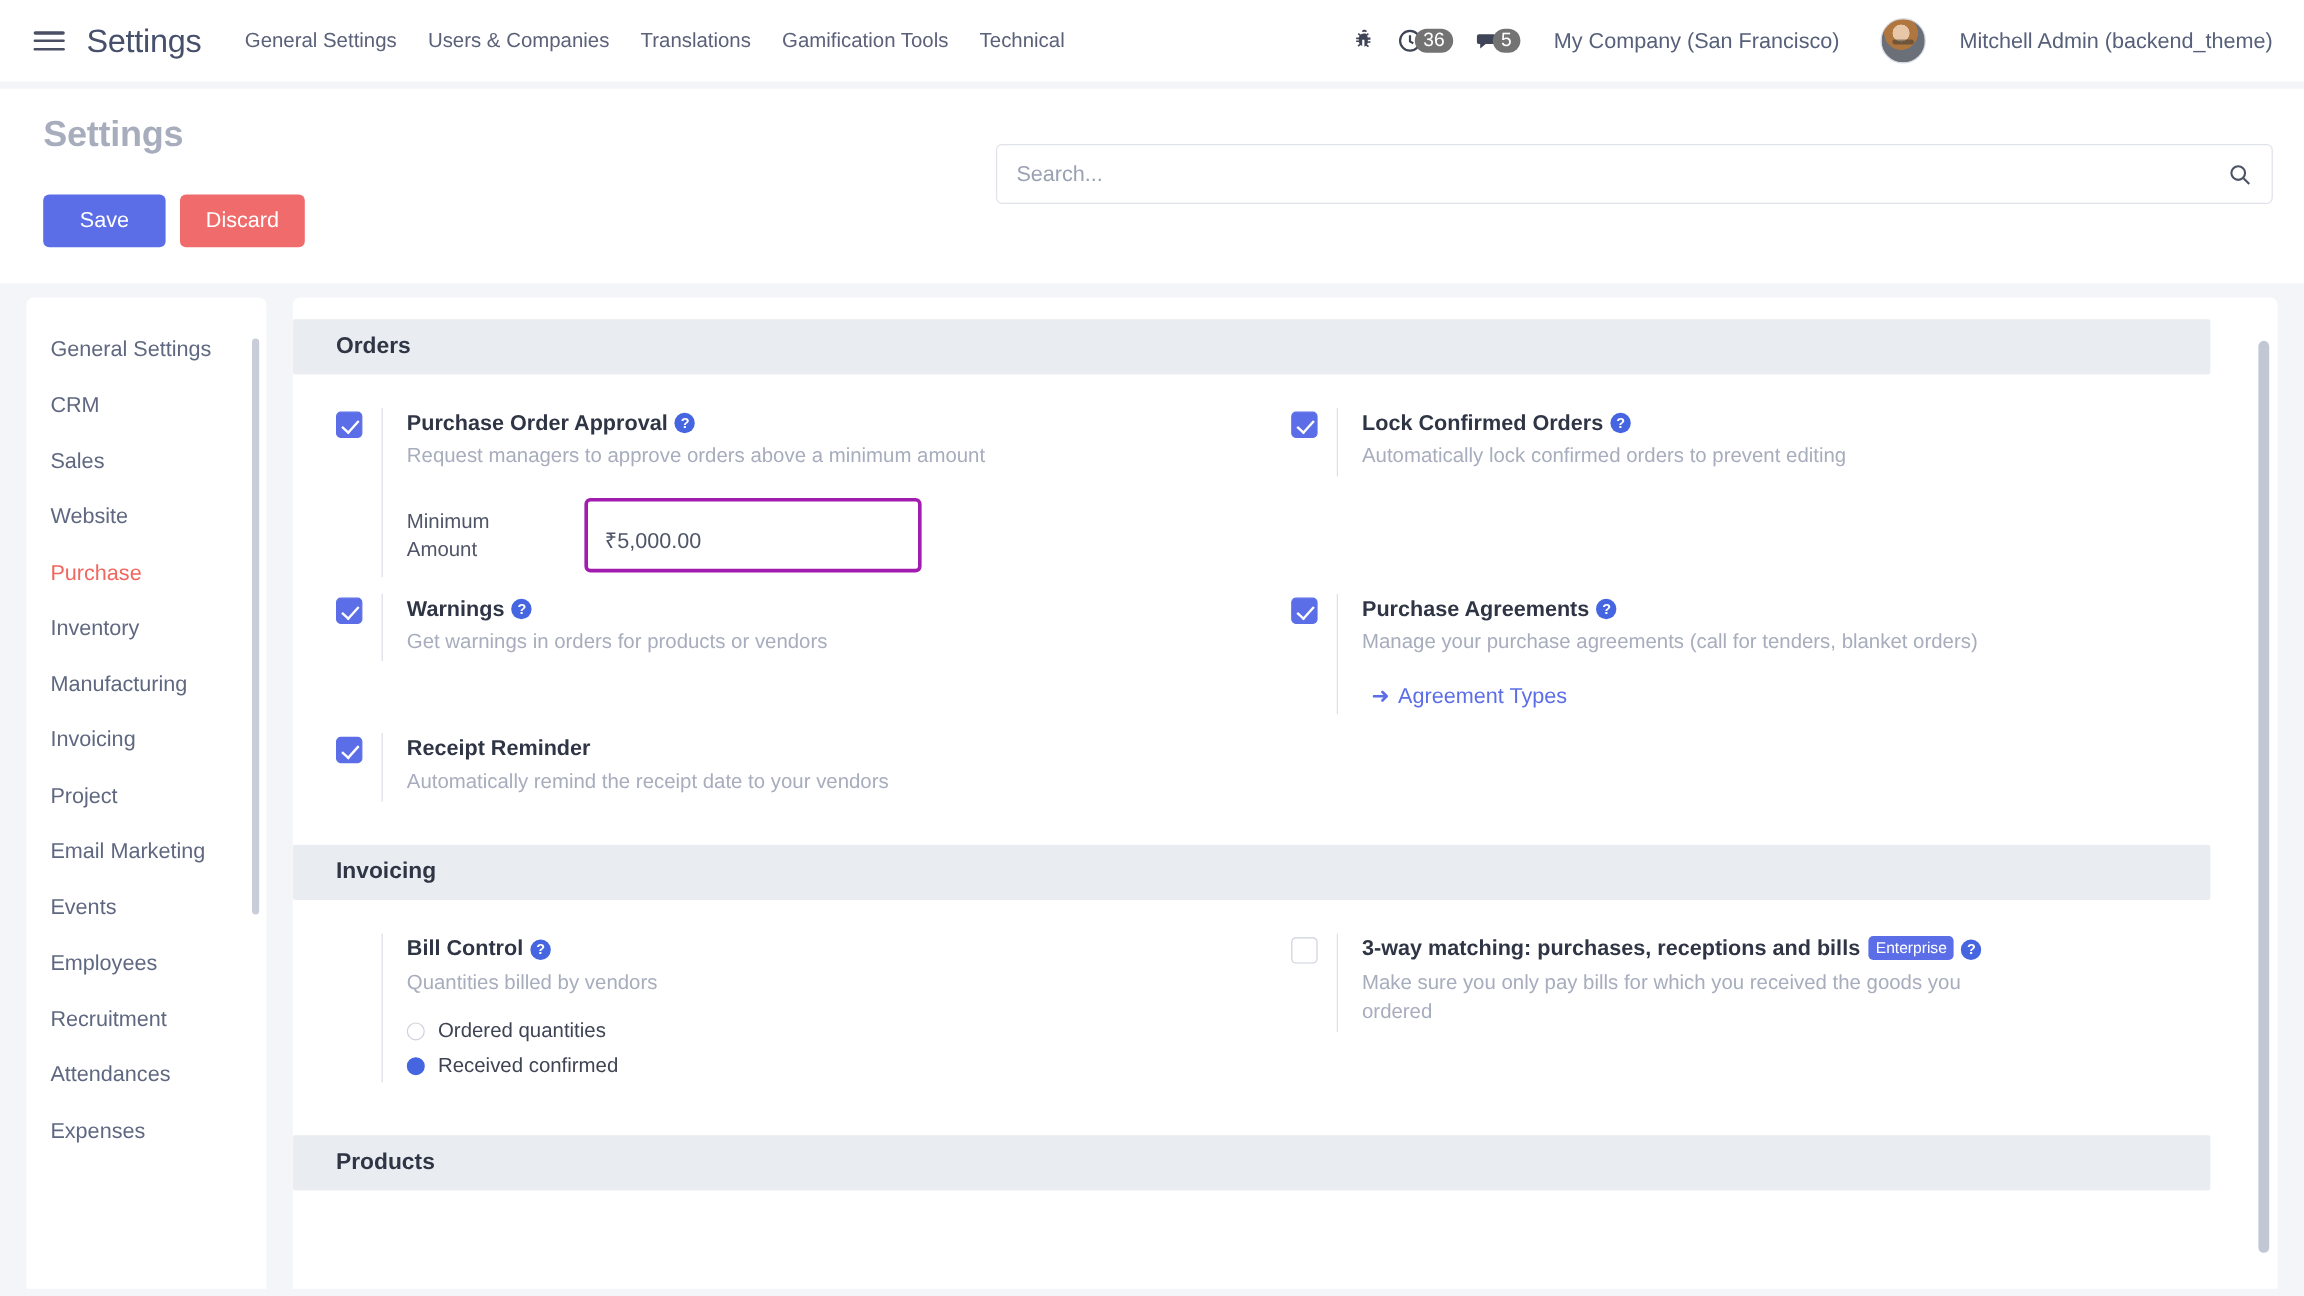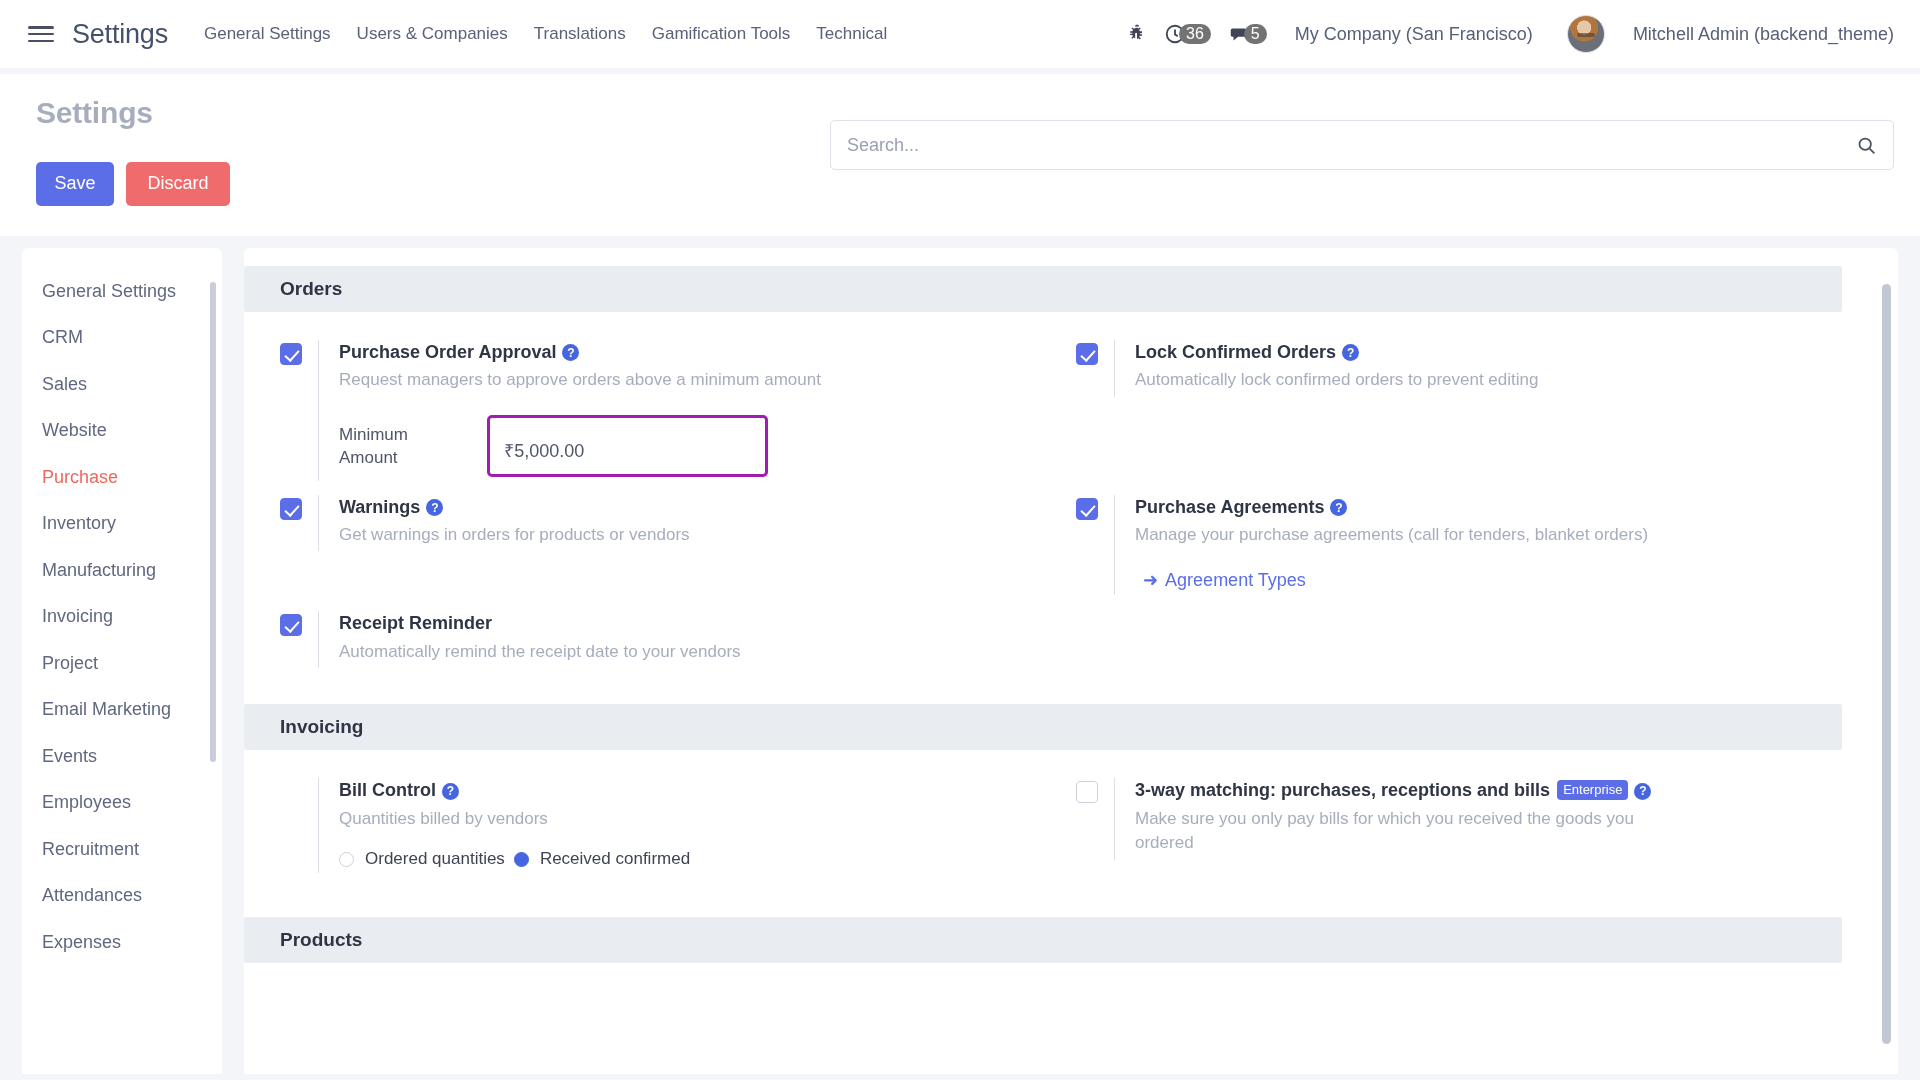--- a/index.html
+++ b/index.html
@@ -69,21 +69,21 @@
   .page-title {
     font-size: 30px; color: #a7adbd; font-weight: 600; letter-spacing: -0.2px;
     margin-bottom: 32px;
   }
   .btn-row { display: flex; gap: 12px; }
   .btn {
     border: none; border-radius: 5px; color: #fff;
     font-size: 18px; font-family: "Liberation Sans", sans-serif;
     padding: 11px 0; cursor: pointer; line-height: 1.2;
   }
-  .btn-save { background: #5b6ee8; width: 78px; }
+  .btn-save { background: #5b6ee8; width: 102px; }
   .btn-discard { background: #f06b6b; width: 104px; }
 
   .search-wrap { margin-left: auto; width: 1064px; margin-top: 24px; }
   .search-box {
     position: relative;
     border: 1px solid #dfe2ea; border-radius: 5px; background: #fff;
     height: 50px; display: flex; align-items: center; padding: 0 16px;
   }
   .search-box input {
     border: none; outline: none; flex: 1; font-size: 18px;
@@ -188,21 +188,21 @@
     font-family: "Liberation Sans", sans-serif; outline: none;
     background: #fff; vertical-align: top; line-height: 1.2;
   }
 
   .link-row { margin-top: 22px; padding-left: 8px; }
   .inner-link {
     font-size: 18px; color: #5b6ee8; text-decoration: none; cursor: pointer;
     display: inline-flex; align-items: center; gap: 7px;
   }
 
-  .radio-group { margin-top: 18px; display: flex; flex-direction: row; gap: 9px; }
+  .radio-group { margin-top: 18px; display: flex; flex-direction: column; gap: 9px; }
   .radio-row { display: flex; align-items: center; gap: 11px; cursor: pointer; }
   .radio {
     width: 15px; height: 15px; border-radius: 50%; flex: none;
     border: 1px solid #ccd1dc; background: #fff;
   }
   .radio.sel { background: #4665e0; border-color: #4665e0; }
   .radio-label { font-size: 17px; color: #3e4453; }
 
   .spacer-sec { height: 34px; }
   .spacer-tail { height: 26px; }

